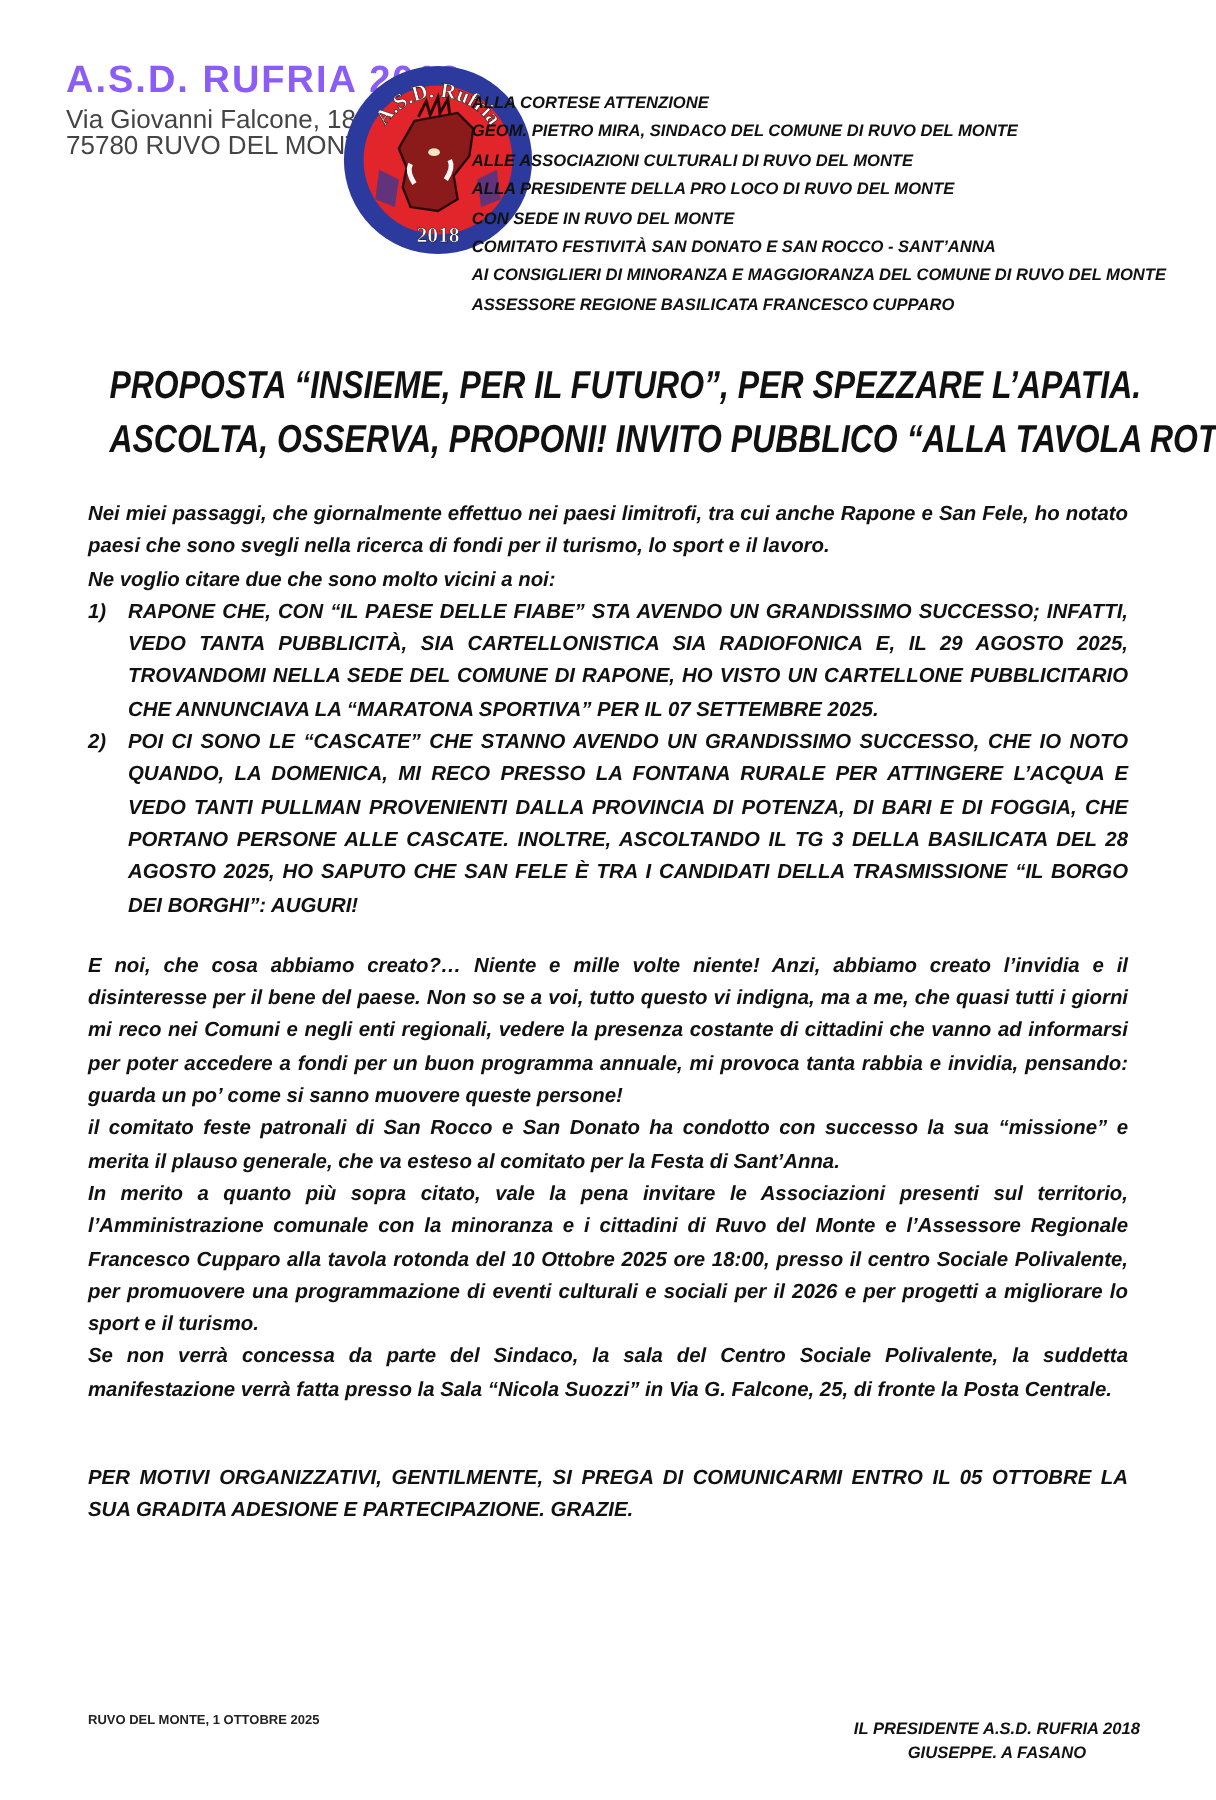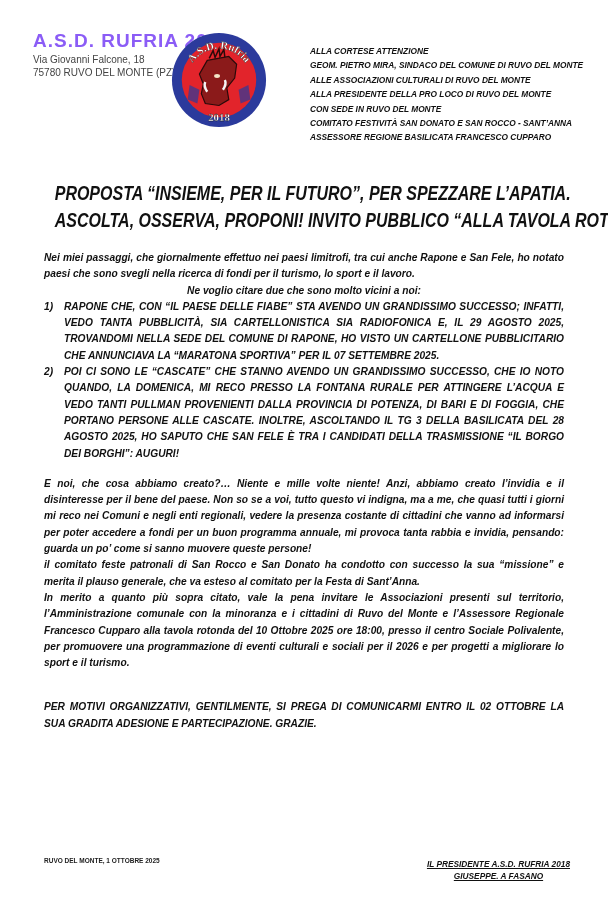--- a/index.html
+++ b/index.html
@@ -1,38 +1,38 @@
 <!DOCTYPE html>
 <html><head>
 <meta charset="utf-8">
 <style>
   html, body { margin: 0; padding: 0; background: #ffffff; }
   body { width: 608px; height: 900px; position: relative; overflow: hidden; color: #111; font-family: "Liberation Sans", sans-serif; }
   .sender { position: absolute; left: 33px; top: 30px; }
   .sender .org { font-size: 19px; letter-spacing: 1px; color: #8b5cf6; font-weight: bold; }
-  .sender .addr { font-size: 10px; color: #444; line-height: 11px; margin-top: 2px; }
+  .sender .addr { font-size: 13px; color: #444; line-height: 11px; margin-top: 2px; }
 
   .logo { position: absolute; left: 170px; top: 31px; width: 98px; height: 98px; }
 
   .recipients { position: absolute; right: 25px; top: 44px; text-align: left; }
   .recipients .r { font-size: 8.3px; font-style: italic; font-weight: bold; line-height: 14.4px; color: #111; white-space: nowrap; }
 
   .title { position: absolute; left: 0; width: 608px; top: 180px; text-align: center; }
   .title .line { font-family: "Liberation Sans Narrow", "Liberation Sans", sans-serif; font-style: italic; font-weight: bold; font-size: 19.5px; line-height: 27px; transform: scaleX(0.82); transform-origin: center; white-space: nowrap; }
 
   .body { position: absolute; left: 44px; width: 520px; top: 250px; font-size: 10.2px; font-style: italic; font-weight: bold; line-height: 16.3px; }
-  .p { margin: 0; text-align: center; }
+  .p { margin: 0; }
   .j { text-align: justify; text-align-last: left; }
   .list { margin: 0; padding: 0; list-style: none; }
   .list li { position: relative; padding-left: 20px; text-align: justify; }
   .list li .num { position: absolute; left: 0; top: 0; }
   .gap { height: 14px; }
 
   .footer-left { position: absolute; left: 44px; top: 857px; font-size: 6.5px; font-weight: bold; color: #222; }
-  .footer-right { position: absolute; right: 38px; top: 859px; text-align: center; font-size: 8.3px; font-style: italic; font-weight: bold; line-height: 11.5px; text-decoration: underline; }
+  .footer-right { position: absolute; right: 38px; top: 859px; text-align: center; font-size: 8.3px; font-style: italic; font-weight: bold; line-height: 11.5px; }
 </style>
 </head>
 <body>
 
 <div class="sender">
   <div class="org">A.S.D. RUFRIA 2018</div>
   <div class="addr">Via Giovanni Falcone, 18</div>
   <div class="addr">75780 RUVO DEL MONTE (PZ)</div>
 </div>
 
@@ -59,20 +59,21 @@
   </svg>
 </div>
 
 <div class="recipients">
   <div class="r">ALLA CORTESE ATTENZIONE</div>
   <div class="r">GEOM. PIETRO MIRA, SINDACO DEL COMUNE DI RUVO DEL MONTE</div>
   <div class="r">ALLE ASSOCIAZIONI CULTURALI DI RUVO DEL MONTE</div>
   <div class="r">ALLA PRESIDENTE DELLA PRO LOCO DI RUVO DEL MONTE</div>
   <div class="r">CON SEDE IN RUVO DEL MONTE</div>
   <div class="r">COMITATO FESTIVITÀ SAN DONATO E SAN ROCCO - SANT’ANNA</div>
+  <div class="r">AI CONSIGLIERI DI MINORANZA E MAGGIORANZA DEL COMUNE DI RUVO DEL MONTE</div>
   <div class="r">ASSESSORE REGIONE BASILICATA FRANCESCO CUPPARO</div>
 </div>
 
 <div class="title">
   <div class="line">PROPOSTA “INSIEME, PER IL FUTURO”, PER SPEZZARE L’APATIA.</div>
   <div class="line">ASCOLTA, OSSERVA,  PROPONI! INVITO PUBBLICO “ALLA TAVOLA ROTONDA”</div>
 </div>
 
 <div class="body">
   <p class="p j">Nei miei passaggi, che giornalmente effettuo nei paesi limitrofi, tra cui anche Rapone e San Fele, ho notato paesi che sono svegli nella ricerca di fondi per il turismo, lo sport e il lavoro.</p>
@@ -84,22 +85,23 @@
     </li>
     <li>
       <span class="num">2)</span>
       <div class="j">POI CI SONO LE “CASCATE” CHE STANNO AVENDO UN GRANDISSIMO SUCCESSO, CHE IO NOTO QUANDO, LA DOMENICA, MI RECO PRESSO LA FONTANA RURALE PER ATTINGERE L’ACQUA E VEDO TANTI PULLMAN PROVENIENTI DALLA PROVINCIA DI POTENZA, DI BARI E DI FOGGIA, CHE PORTANO PERSONE ALLE CASCATE. INOLTRE, ASCOLTANDO IL TG 3 DELLA BASILICATA DEL 28 AGOSTO 2025, HO SAPUTO CHE SAN FELE È TRA I CANDIDATI DELLA TRASMISSIONE “IL BORGO DEI BORGHI”: AUGURI!</div>
     </li>
   </ol>
   <div class="gap"></div>
   <p class="p j">E noi, che cosa abbiamo creato?… Niente e mille volte niente! Anzi, abbiamo creato l’invidia e il disinteresse per il bene del paese. Non so se a voi, tutto questo vi indigna, ma a me, che quasi tutti i giorni mi reco nei Comuni e negli enti regionali, vedere la presenza costante di cittadini che vanno ad informarsi per poter accedere a fondi per un buon programma annuale, mi provoca tanta rabbia e invidia, pensando: guarda un po’ come si sanno muovere queste persone!</p>
   <p class="p j">il comitato feste patronali di San Rocco e San Donato ha condotto con successo la sua “missione” e merita il plauso generale, che va esteso al comitato per la Festa di Sant’Anna.</p>
   <p class="p j">In merito a quanto più sopra citato, vale la pena invitare le Associazioni presenti sul territorio, l’Amministrazione comunale con la minoranza e i cittadini di Ruvo del Monte e l’Assessore Regionale Francesco Cupparo alla tavola rotonda del 10 Ottobre 2025 ore 18:00, presso il centro Sociale Polivalente, per promuovere una programmazione di eventi culturali e sociali per il 2026 e per progetti a migliorare lo sport e il turismo.</p>
+  <p class="p j">Se non verrà concessa da parte del Sindaco, la sala del Centro Sociale Polivalente, la suddetta manifestazione verrà fatta presso la Sala “Nicola Suozzi” in Via G. Falcone, 25, di fronte la Posta Centrale.</p>
   <div class="gap"></div>
   <div class="gap"></div>
-  <p class="p j">PER MOTIVI ORGANIZZATIVI, GENTILMENTE, SI PREGA DI COMUNICARMI ENTRO IL 02 OTTOBRE LA SUA GRADITA ADESIONE E PARTECIPAZIONE. GRAZIE.</p>
+  <p class="p j">PER MOTIVI ORGANIZZATIVI, GENTILMENTE, SI PREGA DI COMUNICARMI ENTRO IL 05 OTTOBRE LA SUA GRADITA ADESIONE E PARTECIPAZIONE. GRAZIE.</p>
 </div>
 
 <div class="footer-left">RUVO DEL MONTE, 1 OTTOBRE 2025</div>
 <div class="footer-right">
   <div>IL PRESIDENTE A.S.D. RUFRIA 2018</div>
   <div>GIUSEPPE. A FASANO</div>
 </div>
 
 </body></html>

